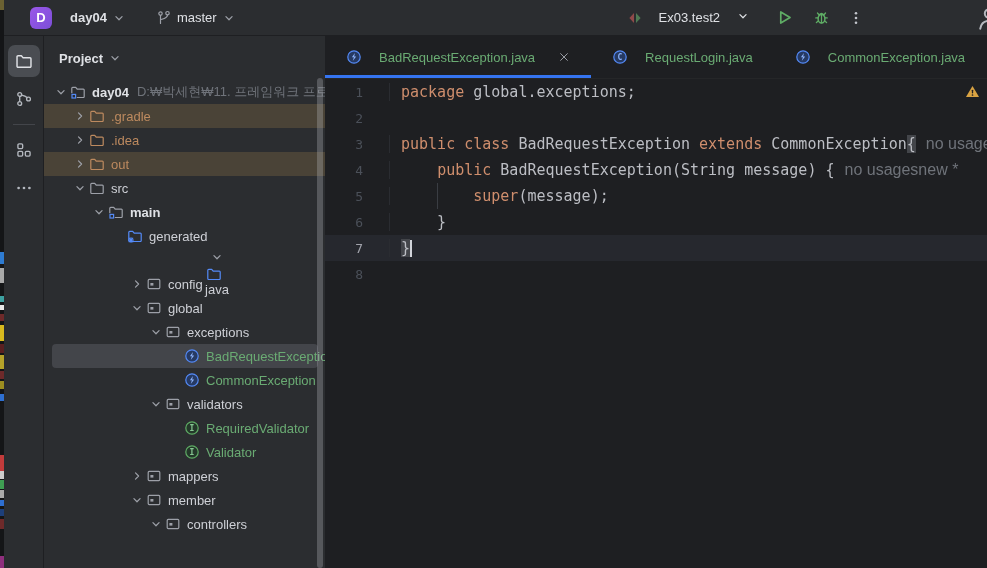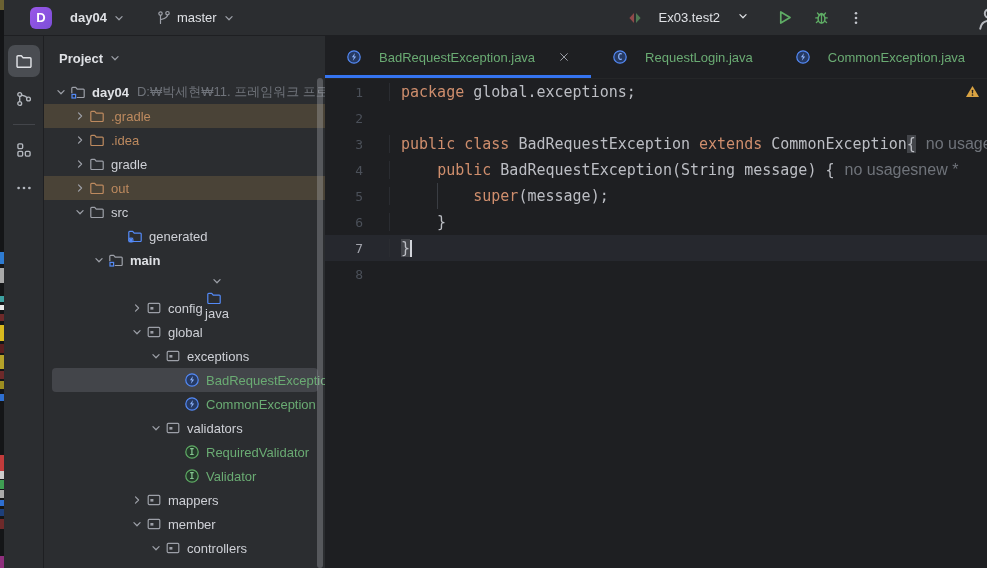--- a/index.html
+++ b/index.html
@@ -264,83 +264,70 @@
                 <path d="M6.3 4.5 9.8 8l-3.5 3.5" fill="none" stroke="currentColor" stroke-width="1.4" stroke-linecap="round" stroke-linejoin="round"></path>
               </svg>
             </span>
             <span class="ticon">
               <svg width="16" height="16" viewBox="0 0 16 16">
                 <path d="M1.8 12.6V4.2a.9.9 0 0 1 .9-.9h3l1.5 1.9h6.1a.9.9 0 0 1 .9.9v6.5a.9.9 0 0 1-.9.9H2.7a.9.9 0 0 1-.9-.9z" fill="none" stroke="#bd8a5f" stroke-width="1.2" stroke-linejoin="round"></path>
               </svg>
             </span>
             <span class="tlabel ignored">.idea</span>
           </div>
+          <div class="trow excl" style="padding-left: 27px;">
+            <span class="tchev">
+              <svg width="14" height="14" viewBox="0 0 16 16">
+                <path d="M6.3 4.5 9.8 8l-3.5 3.5" fill="none" stroke="currentColor" stroke-width="1.4" stroke-linecap="round" stroke-linejoin="round"></path>
+              </svg>
+            </span>
+            <span class="ticon">
+              <svg width="16" height="16" viewBox="0 0 16 16">
+                <path d="M1.8 12.6V4.2a.9.9 0 0 1 .9-.9h3l1.5 1.9h6.1a.9.9 0 0 1 .9.9v6.5a.9.9 0 0 1-.9.9H2.7a.9.9 0 0 1-.9-.9z" fill="none" stroke="#bd8a5f" stroke-width="1.2" stroke-linejoin="round"></path>
+              </svg>
+            </span>
+            <span class="tlabel ignored">out</span>
+          </div>
           <div class="trow" style="padding-left: 27px;">
             <span class="tchev">
               <svg width="14" height="14" viewBox="0 0 16 16">
-                <path d="M6.3 4.5 9.8 8l-3.5 3.5" fill="none" stroke="currentColor" stroke-width="1.4" stroke-linecap="round" stroke-linejoin="round"></path>
+                <path d="M4.5 6.5 8 10l3.5-3.5" fill="none" stroke="currentColor" stroke-width="1.4" stroke-linecap="round" stroke-linejoin="round"></path>
               </svg>
             </span>
             <span class="ticon">
               <svg width="16" height="16" viewBox="0 0 16 16">
                 <path d="M1.8 12.6V4.2a.9.9 0 0 1 .9-.9h3l1.5 1.9h6.1a.9.9 0 0 1 .9.9v6.5a.9.9 0 0 1-.9.9H2.7a.9.9 0 0 1-.9-.9z" fill="none" stroke="#9da0a8" stroke-width="1.2" stroke-linejoin="round"></path>
               </svg>
             </span>
-            <span class="tlabel">gradle</span>
-          </div>
-          <div class="trow excl" style="padding-left: 27px;">
-            <span class="tchev">
-              <svg width="14" height="14" viewBox="0 0 16 16">
-                <path d="M6.3 4.5 9.8 8l-3.5 3.5" fill="none" stroke="currentColor" stroke-width="1.4" stroke-linecap="round" stroke-linejoin="round"></path>
-              </svg>
-            </span>
-            <span class="ticon">
-              <svg width="16" height="16" viewBox="0 0 16 16">
-                <path d="M1.8 12.6V4.2a.9.9 0 0 1 .9-.9h3l1.5 1.9h6.1a.9.9 0 0 1 .9.9v6.5a.9.9 0 0 1-.9.9H2.7a.9.9 0 0 1-.9-.9z" fill="none" stroke="#bd8a5f" stroke-width="1.2" stroke-linejoin="round"></path>
-              </svg>
-            </span>
-            <span class="tlabel ignored">out</span>
-          </div>
-          <div class="trow" style="padding-left: 27px;">
-            <span class="tchev">
-              <svg width="14" height="14" viewBox="0 0 16 16">
-                <path d="M4.5 6.5 8 10l3.5-3.5" fill="none" stroke="currentColor" stroke-width="1.4" stroke-linecap="round" stroke-linejoin="round"></path>
-              </svg>
-            </span>
-            <span class="ticon">
-              <svg width="16" height="16" viewBox="0 0 16 16">
-                <path d="M1.8 12.6V4.2a.9.9 0 0 1 .9-.9h3l1.5 1.9h6.1a.9.9 0 0 1 .9.9v6.5a.9.9 0 0 1-.9.9H2.7a.9.9 0 0 1-.9-.9z" fill="none" stroke="#9da0a8" stroke-width="1.2" stroke-linejoin="round"></path>
-              </svg>
-            </span>
             <span class="tlabel">src</span>
-          </div>
-          <div class="trow" style="padding-left: 65px;">
-            <span class="tchev"></span>
-            <span class="ticon">
-              <svg width="16" height="16" viewBox="0 0 16 16">
-                <path d="M1.8 12.6V4.2a.9.9 0 0 1 .9-.9h3l1.5 1.9h6.1a.9.9 0 0 1 .9.9v6.5a.9.9 0 0 1-.9.9H2.7a.9.9 0 0 1-.9-.9z" fill="none" stroke="#548af7" stroke-width="1.2" stroke-linejoin="round"></path>
-                <path d="M4 9.5v5M1.5 12h5M2.2 10.2l3.6 3.6M5.8 10.2l-3.6 3.6" stroke="#548af7" stroke-width="1.1" fill="none" stroke-linecap="round"></path>
-              </svg>
-            </span>
-            <span class="tlabel">generated</span>
           </div>
           <div class="trow" style="padding-left: 46px;">
             <span class="tchev">
               <svg width="14" height="14" viewBox="0 0 16 16">
                 <path d="M4.5 6.5 8 10l3.5-3.5" fill="none" stroke="currentColor" stroke-width="1.4" stroke-linecap="round" stroke-linejoin="round"></path>
               </svg>
             </span>
             <span class="ticon">
               <svg width="16" height="16" viewBox="0 0 16 16">
                 <path d="M1.8 12.6V4.2a.9.9 0 0 1 .9-.9h3l1.5 1.9h6.1a.9.9 0 0 1 .9.9v6.5a.9.9 0 0 1-.9.9H2.7a.9.9 0 0 1-.9-.9z" fill="none" stroke="#9da0a8" stroke-width="1.2" stroke-linejoin="round"></path>
                 <rect x="0.8" y="9.2" width="6" height="6" fill="#2b2d30"></rect>
                 <rect x="2" y="10.4" width="3.6" height="3.6" fill="none" stroke="#548af7" stroke-width="1.2"></rect>
               </svg>
             </span>
             <span class="tlabel bold">main</span>
+          </div>
+          <div class="trow" style="padding-left: 65px;">
+            <span class="tchev"></span>
+            <span class="ticon">
+              <svg width="16" height="16" viewBox="0 0 16 16">
+                <path d="M1.8 12.6V4.2a.9.9 0 0 1 .9-.9h3l1.5 1.9h6.1a.9.9 0 0 1 .9.9v6.5a.9.9 0 0 1-.9.9H2.7a.9.9 0 0 1-.9-.9z" fill="none" stroke="#548af7" stroke-width="1.2" stroke-linejoin="round"></path>
+                <path d="M4 9.5v5M1.5 12h5M2.2 10.2l3.6 3.6M5.8 10.2l-3.6 3.6" stroke="#548af7" stroke-width="1.1" fill="none" stroke-linecap="round"></path>
+              </svg>
+            </span>
+            <span class="tlabel">generated</span>
           </div>
           <div class="trow" style="padding-left: 65px; flex-direction: column;">
             <span class="tchev">
               <svg width="14" height="14" viewBox="0 0 16 16">
                 <path d="M4.5 6.5 8 10l3.5-3.5" fill="none" stroke="currentColor" stroke-width="1.4" stroke-linecap="round" stroke-linejoin="round"></path>
               </svg>
             </span>
             <span class="ticon">
               <svg width="16" height="16" viewBox="0 0 16 16">
                 <path d="M1.8 12.6V4.2a.9.9 0 0 1 .9-.9h3l1.5 1.9h6.1a.9.9 0 0 1 .9.9v6.5a.9.9 0 0 1-.9.9H2.7a.9.9 0 0 1-.9-.9z" fill="none" stroke="#548af7" stroke-width="1.2" stroke-linejoin="round"></path>

